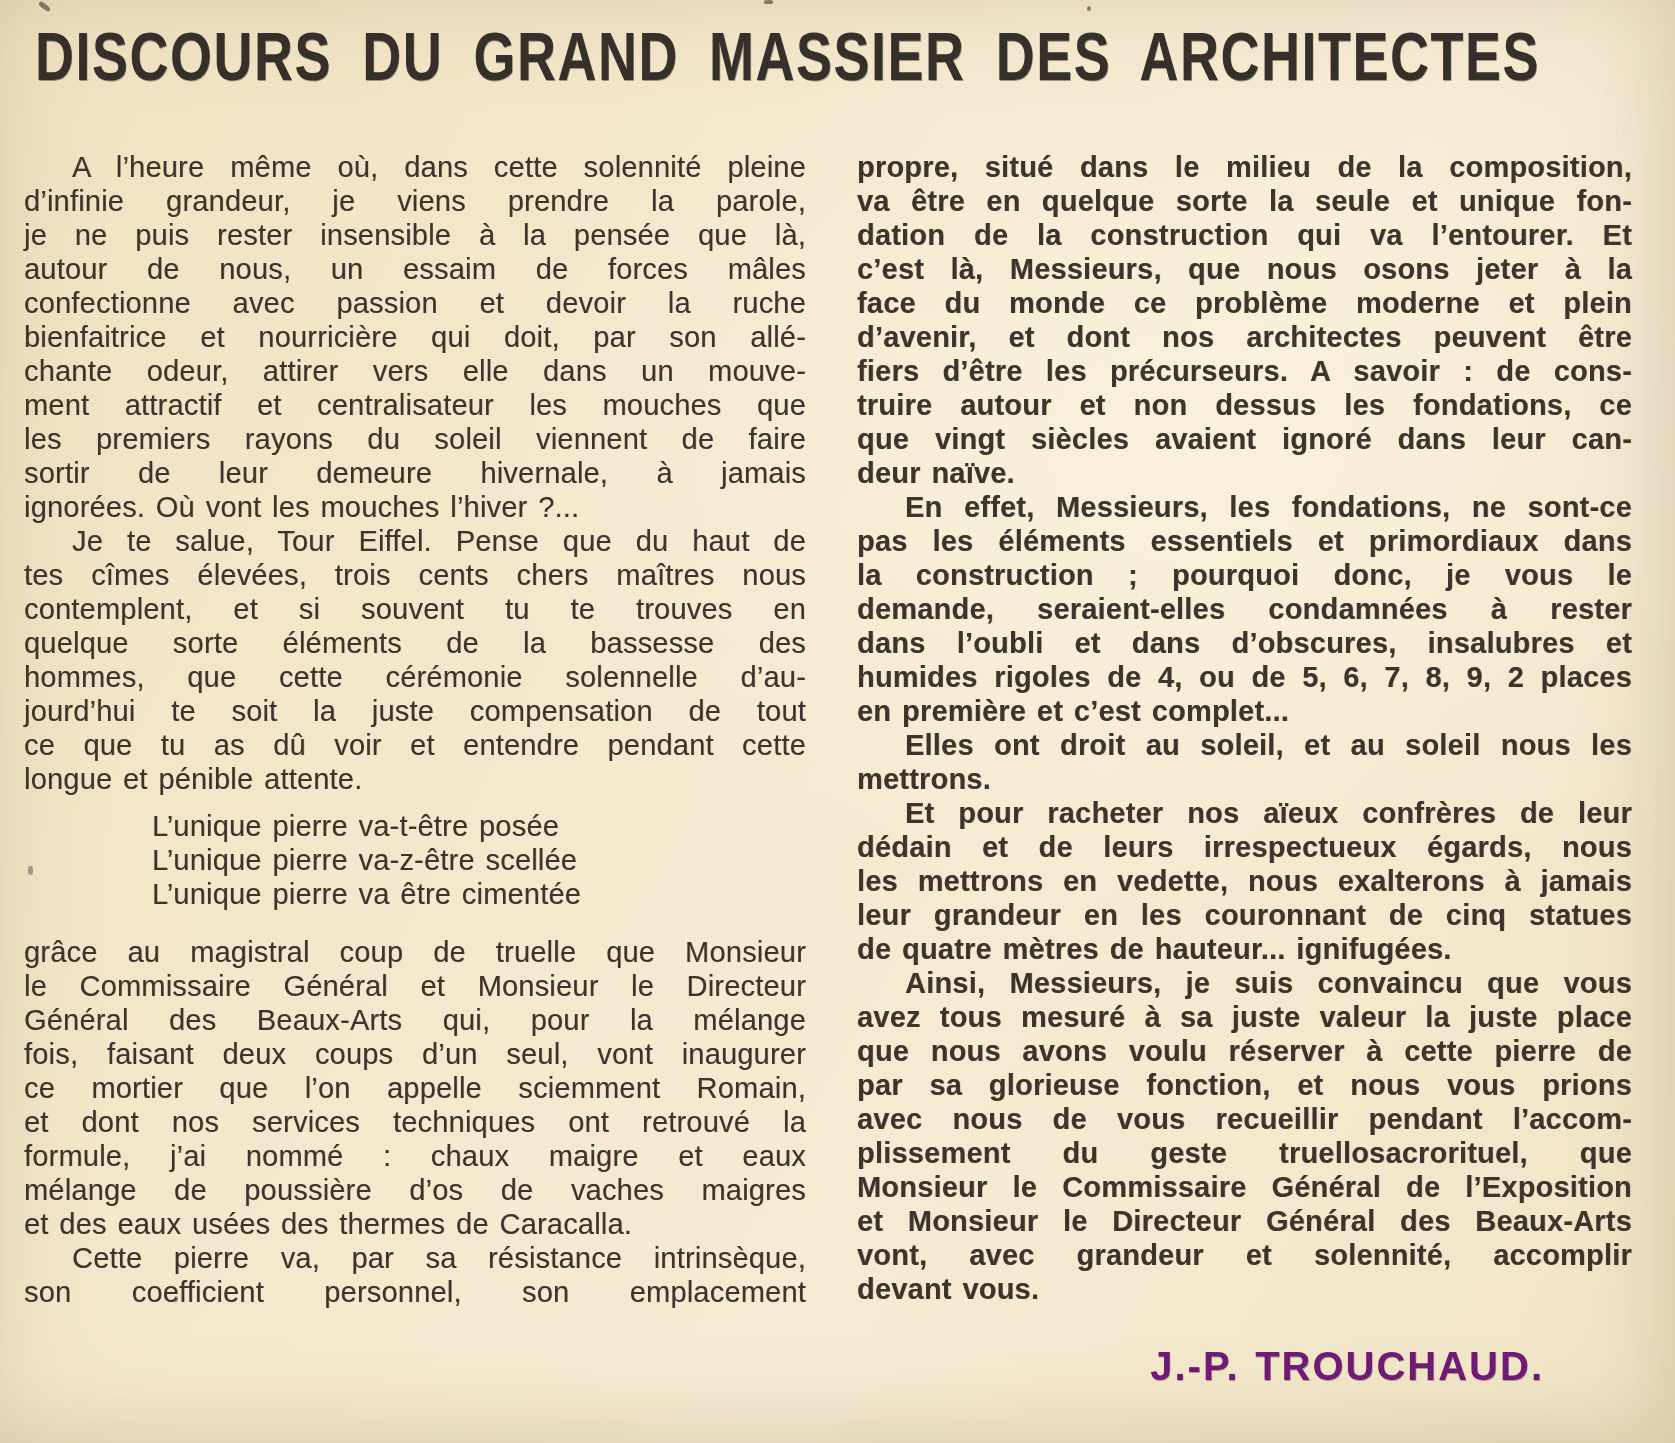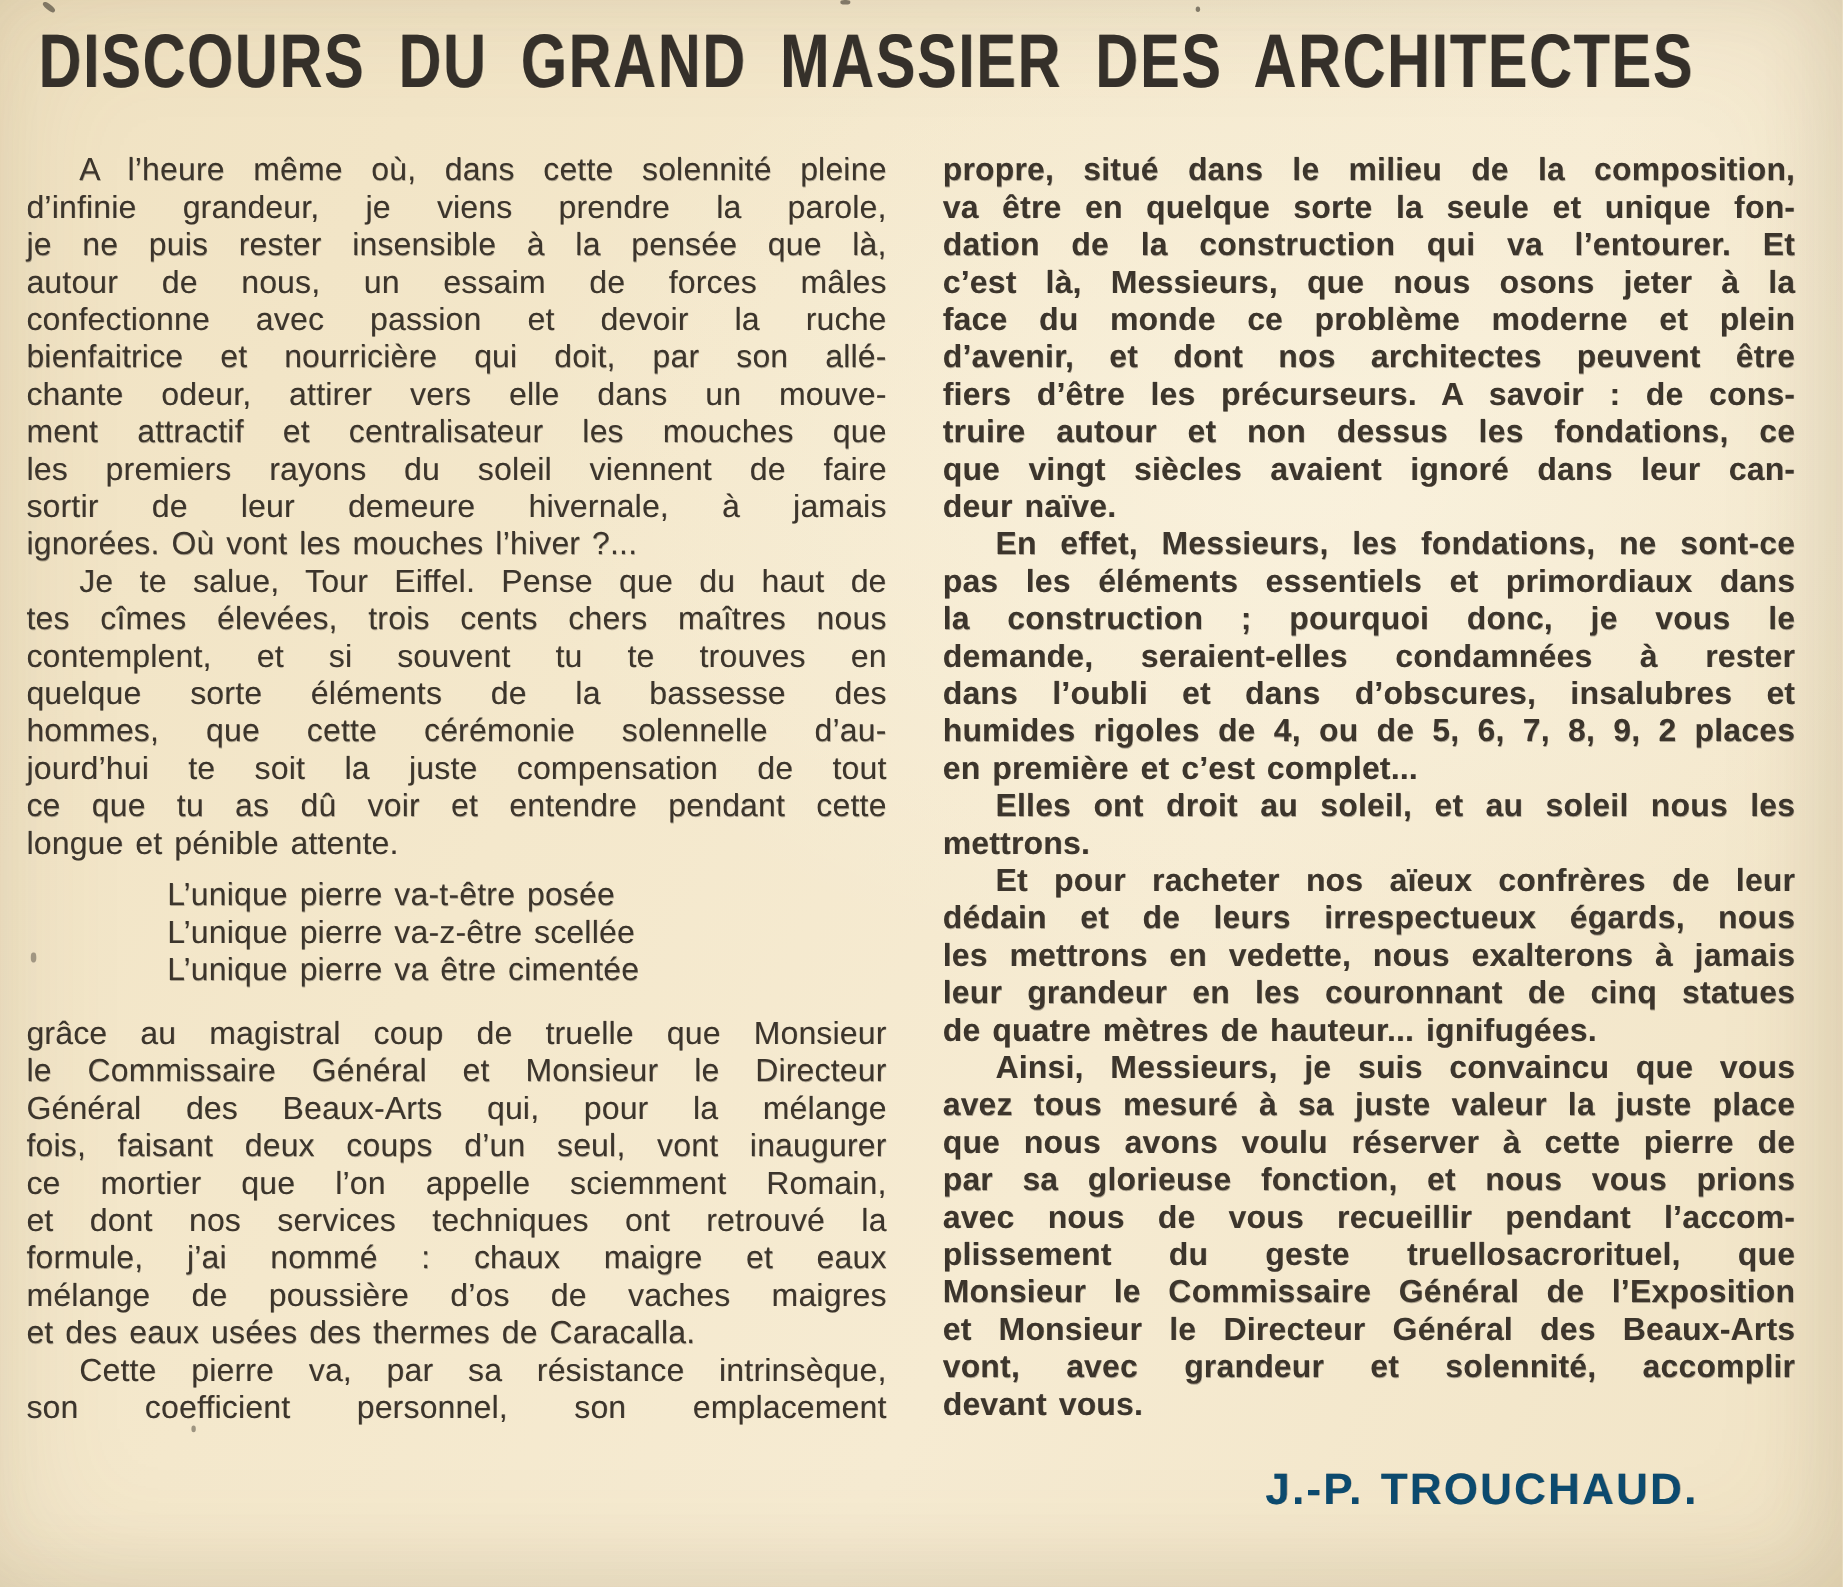--- a/index.html
+++ b/index.html
@@ -33,21 +33,21 @@
     font-size:54px; font-weight:700; letter-spacing:1.5px;
     color:#35302a;
     text-align:justify; text-align-last:justify;
     white-space:nowrap; overflow:visible;
     text-shadow:0.6px 0.6px 0 rgba(53,48,42,0.45);
     font-stretch:condensed;
   }
 
   
   .column{
-    position:absolute; top:138px;
+    position:absolute; top:150px;
     font-size:29px; font-weight:400;
     letter-spacing:0.2px; word-spacing:2.5px;
     text-shadow:0.45px 0.45px 0 rgba(60,53,44,0.38);
   }
   .col-left{ left:24px;  width:782px; }
   .col-right{ left:857px; width:775px;font-weight:bold; }
 
   .line{
     height:var(--lh); line-height:var(--lh);
     text-align:justify; text-align-last:justify;
@@ -56,21 +56,21 @@
   .line.first{ text-indent:48px; }
   .line.end{ text-align-last:left; }
   .line.verse{ text-align-last:left; padding-left:128px; }
   .line.vgap-top{ margin-top:13px; }
   .line.vgap-bot{ margin-bottom:24px; }
 
   
   .signature{
     margin-top:38px; height:44px; line-height:44px;
     text-align:right; padding-right:88px;
-    font-size:40px; letter-spacing:2px; color:#0c4a6e;
+    font-size:40px; letter-spacing:2px; color:#701a75;
     text-shadow:0.6px 0.6px 0 rgba(58,52,44,0.4);
   }
 
   
   .speck{ position:absolute; background:#564e42; border-radius:50%; opacity:0.7; pointer-events:none; }
   .s1{ left:38px;  top:4px;   width:13px; height:5px; transform:rotate(38deg); border-radius:40%; }
   .s2{ left:764px; top:0;     width:9px;  height:4px; border-radius:40%; }
   .s3{ left:1087px;top:6px;   width:4px;  height:5px; }
   .s4{ left:28px;  top:866px; width:5px;  height:9px; border-radius:45%; opacity:0.5; }
   .s5{ left:174px; top:1296px;width:4px;  height:6px; opacity:0.55; }

